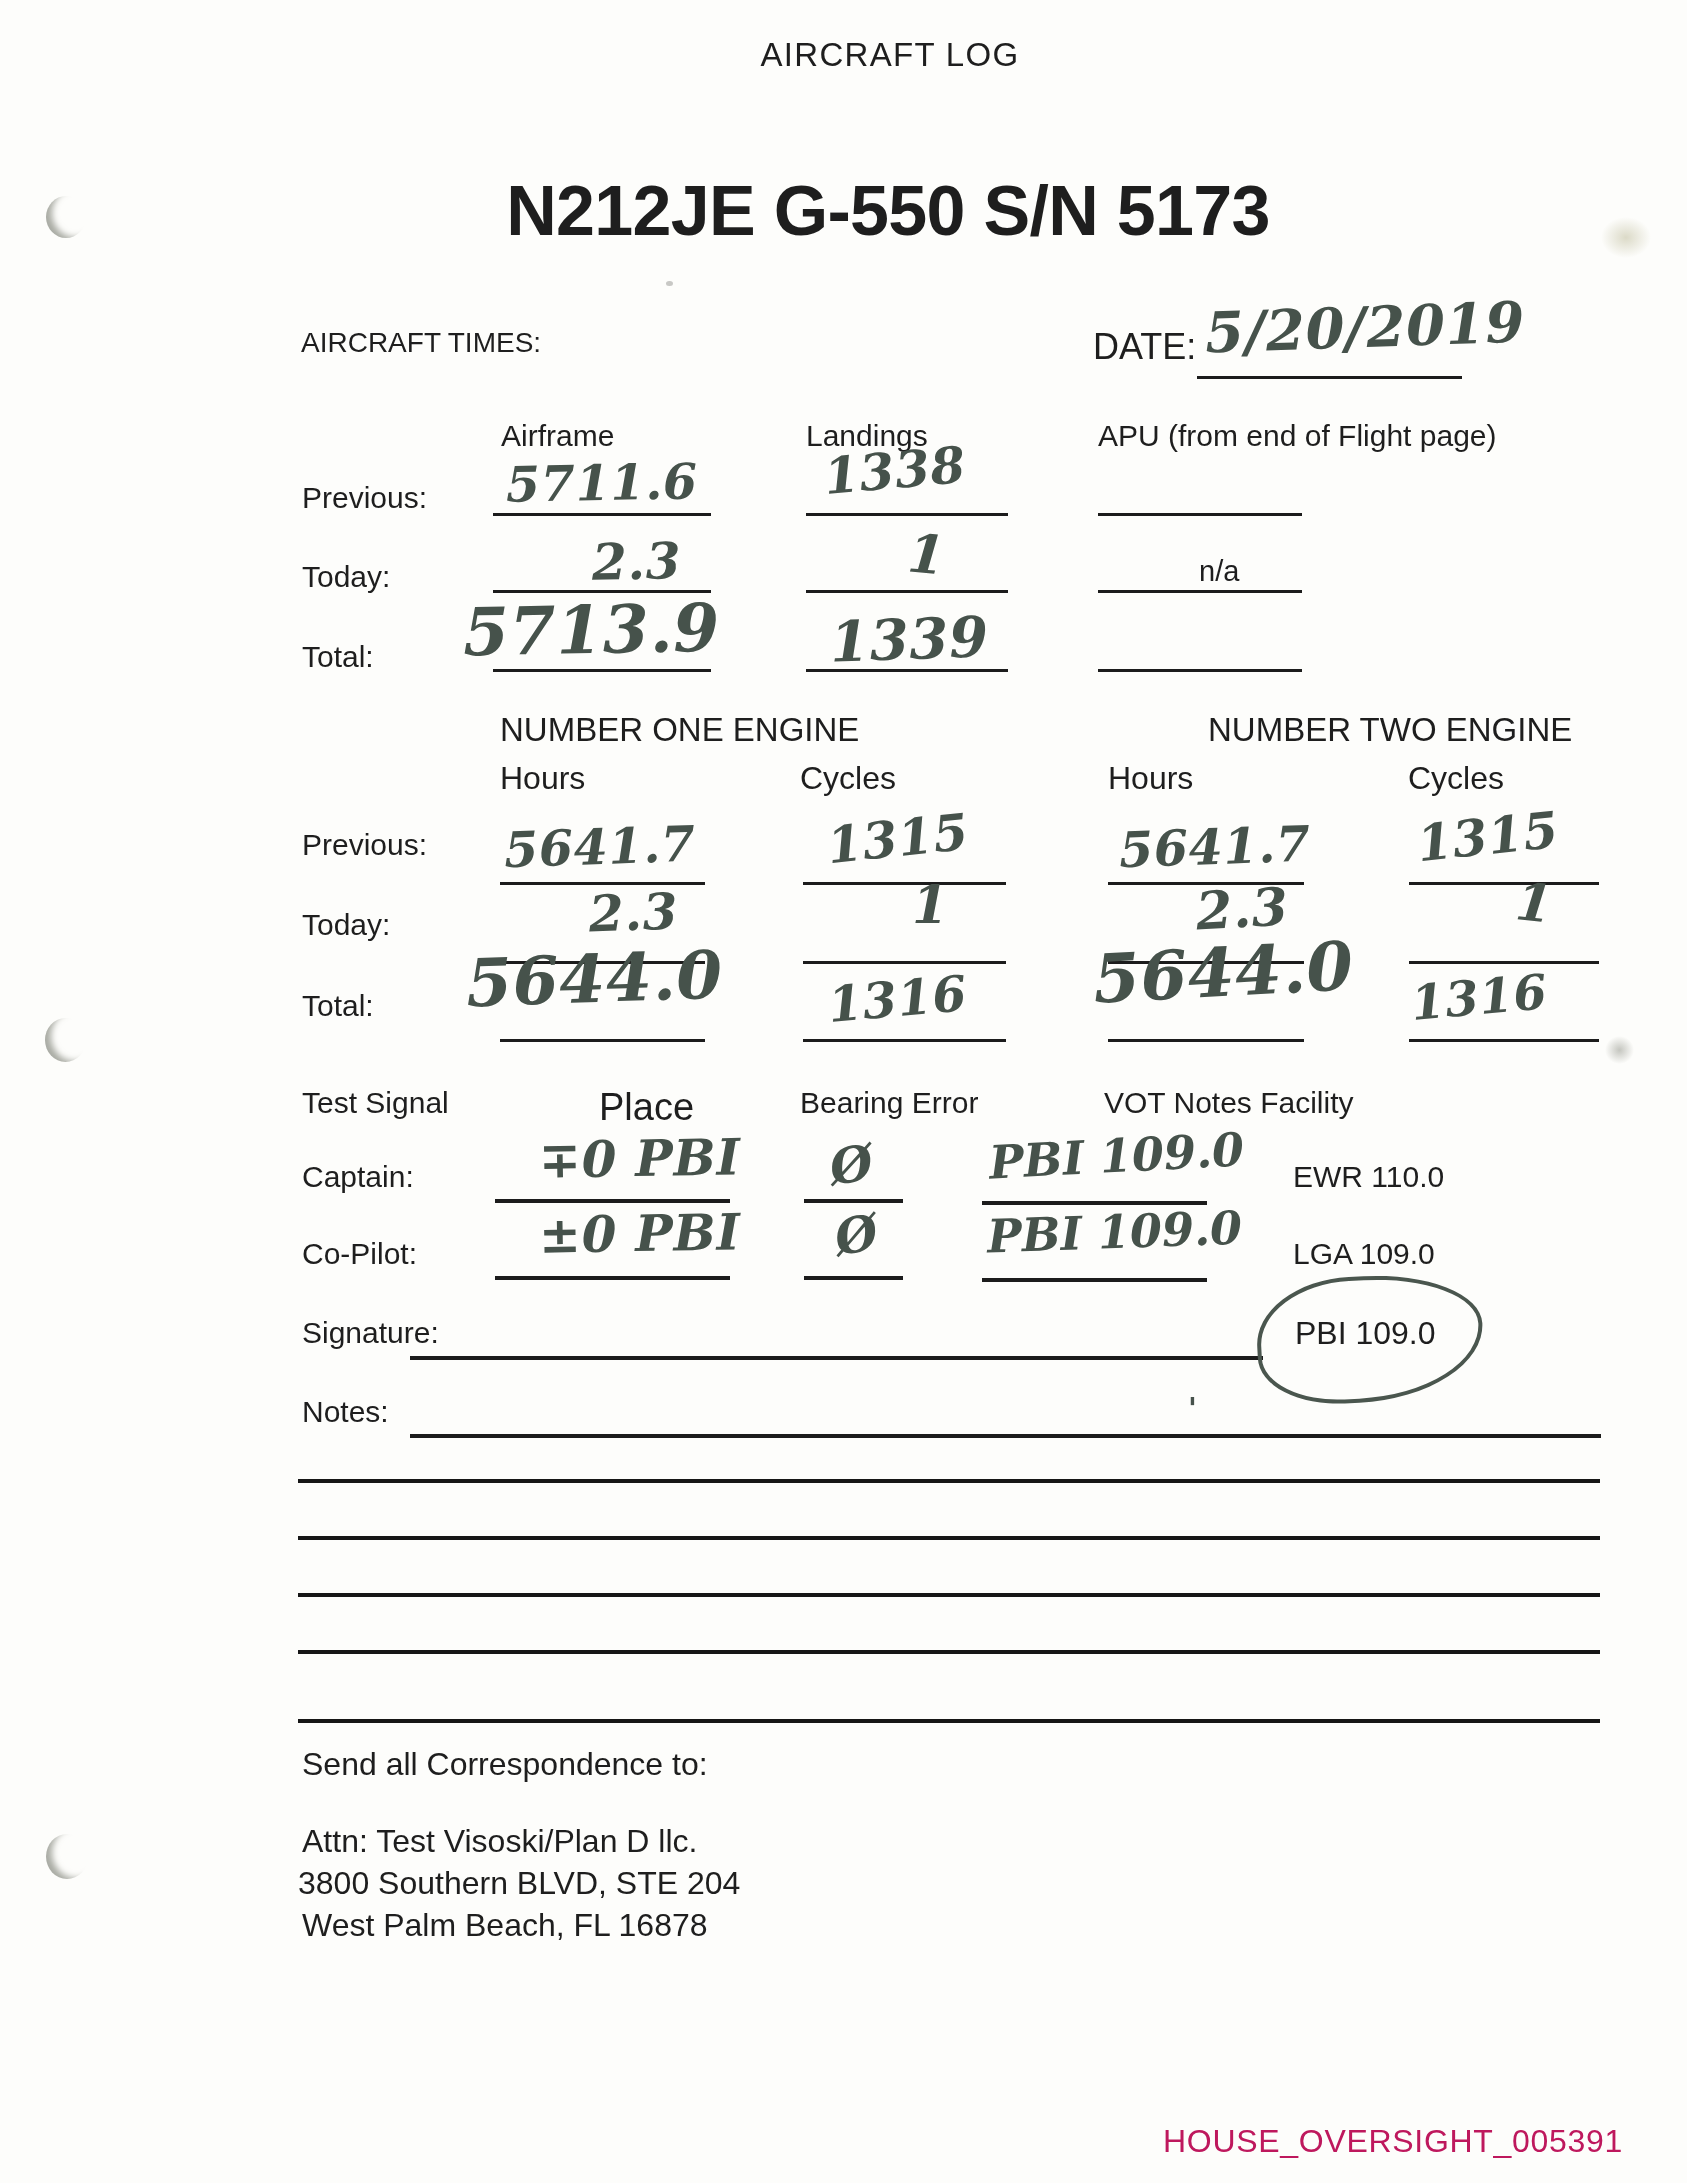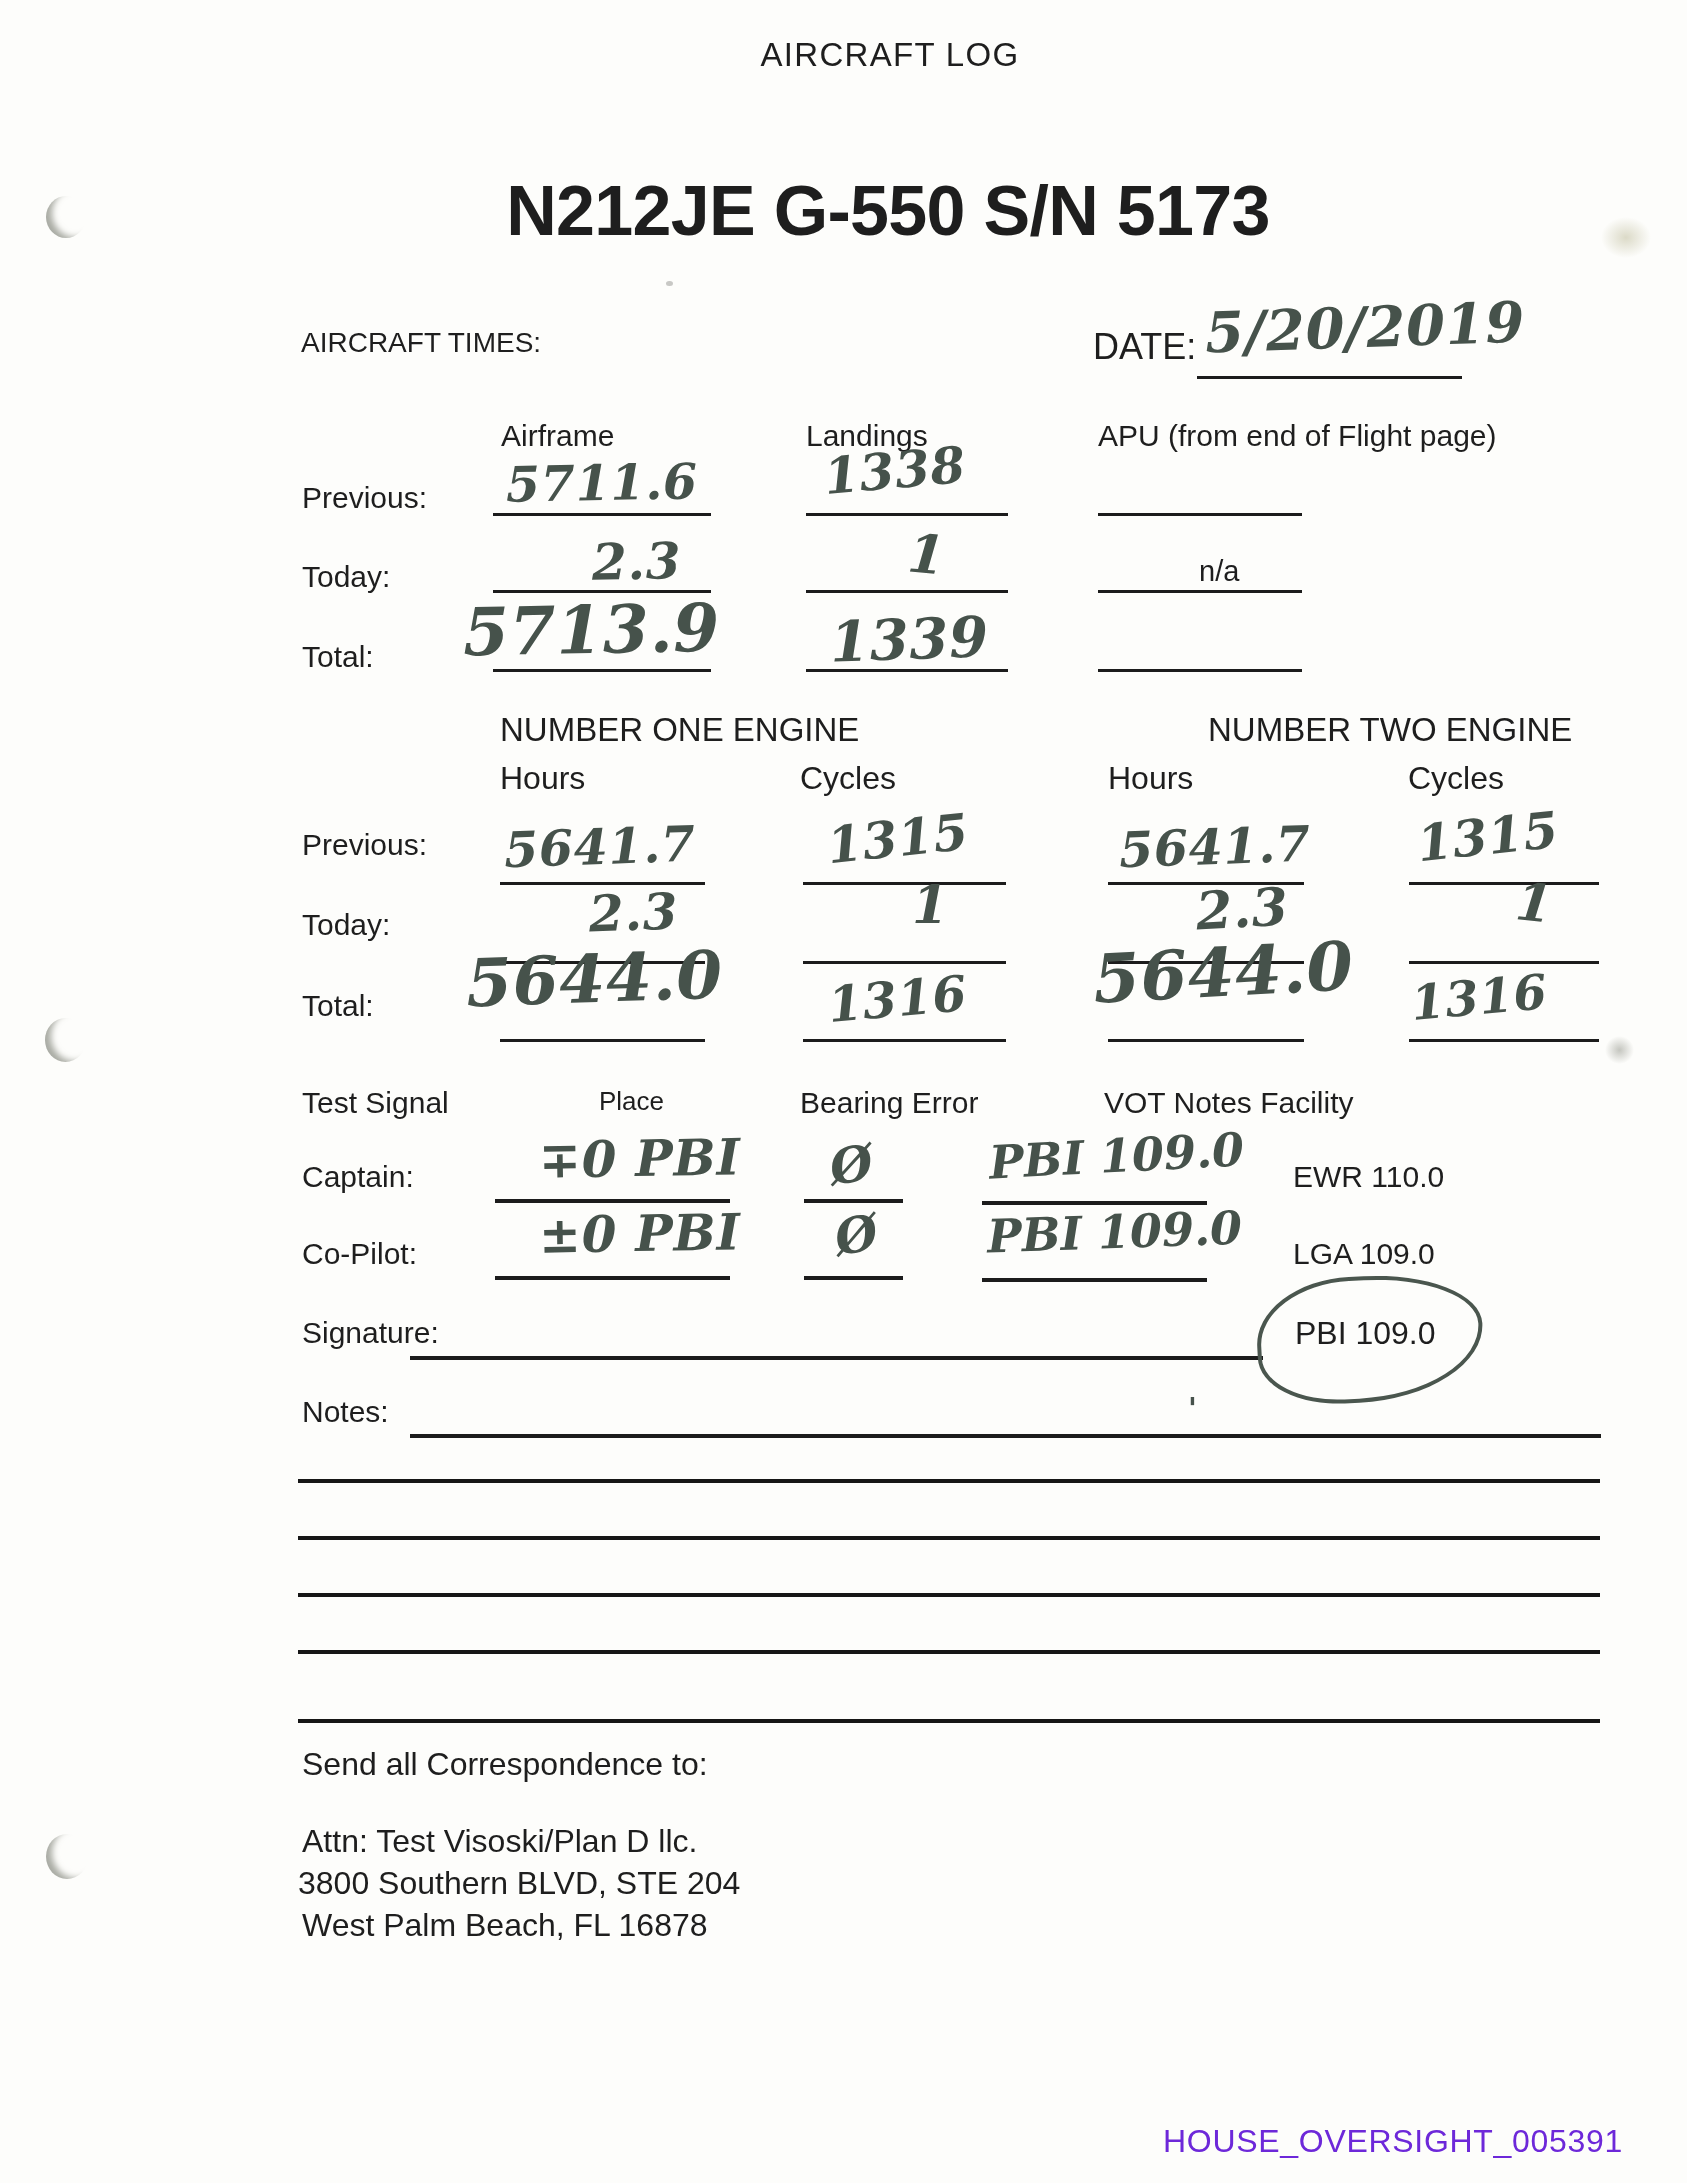--- a/index.html
+++ b/index.html
@@ -95,21 +95,21 @@
   <div class="t hw" style="left:466px;top:946px;font-size:66px;transform:rotate(-2deg)">5644.0</div>
   <div class="t hw" style="left:828px;top:975px;font-size:49px;transform:rotate(-5deg)">1316</div>
   <div class="t hw" style="left:1093px;top:939px;font-size:67px;transform:rotate(-3deg)">5644.0</div>
   <div class="t hw" style="left:1411px;top:973px;font-size:48px;transform:rotate(-5deg)">1316</div>
   <div class="ul" style="left:500px;top:1039px;width:205px;height:3.3px"></div>
   <div class="ul" style="left:803px;top:1039px;width:203px;height:3.3px"></div>
   <div class="ul" style="left:1108px;top:1039px;width:196px;height:3.3px"></div>
   <div class="ul" style="left:1409px;top:1039px;width:190px;height:3.3px"></div>
 
   <div class="t lbl" style="left:302px;top:1088px;font-size:30px">Test Signal</div>
-  <div class="t lbl" style="left:599px;top:1088px;font-size:26px">Place</div>
+  <div class="t lbl" style="left:599px;top:1088px;font-size:38px">Place</div>
   <div class="t lbl" style="left:800px;top:1088px;font-size:30px">Bearing Error</div>
   <div class="t lbl" style="left:1104px;top:1088px;font-size:30px">VOT Notes Facility</div>
 
   <div class="t lbl" style="left:302px;top:1162px;font-size:30px">Captain:</div>
   <div class="t hw" style="left:539px;top:1134px;font-size:50px;transform:rotate(-1deg)">∓0 PBI</div>
   <div class="t hw" style="left:830px;top:1141px;font-size:49px;transform:rotate(-8deg)">Ø</div>
   <div class="t hw" style="left:989px;top:1133px;font-size:46px;transform:rotate(-3deg);letter-spacing:0">PBI 109.0</div>
   <div class="t lbl" style="left:1293px;top:1162px;font-size:30px">EWR 110.0</div>
   <div class="ul" style="left:495px;top:1199px;width:235px;height:4px"></div>
   <div class="ul" style="left:804px;top:1199px;width:99px;height:4px"></div>
@@ -137,16 +137,16 @@
   <div class="rule" style="left:298px;top:1536px;width:1302px;height:4px"></div>
   <div class="rule" style="left:298px;top:1593px;width:1302px;height:4px"></div>
   <div class="rule" style="left:298px;top:1650px;width:1302px;height:4px"></div>
   <div class="rule" style="left:298px;top:1719px;width:1302px;height:4px"></div>
 
   <div class="t lbl" style="left:302px;top:1748px;font-size:32px">Send all Correspondence to:</div>
   <div class="t lbl" style="left:302px;top:1825px;font-size:32px">Attn: Test Visoski/Plan D llc.</div>
   <div class="t lbl" style="left:298px;top:1867px;font-size:32px">3800 Southern BLVD, STE 204</div>
   <div class="t lbl" style="left:302px;top:1909px;font-size:32px">West Palm Beach, FL 16878</div>
 
-  <div class="t lbl" style="left:1163px;top:2125px;font-size:32px;letter-spacing:0.7px;color:#6d28d9">HOUSE_OVERSIGHT_005391</div>
+  <div class="t lbl" style="left:1163px;top:2125px;font-size:32px;letter-spacing:0.7px;color:#be185d">HOUSE_OVERSIGHT_005391</div>
 
 </div>
 
 
 </body></html>

